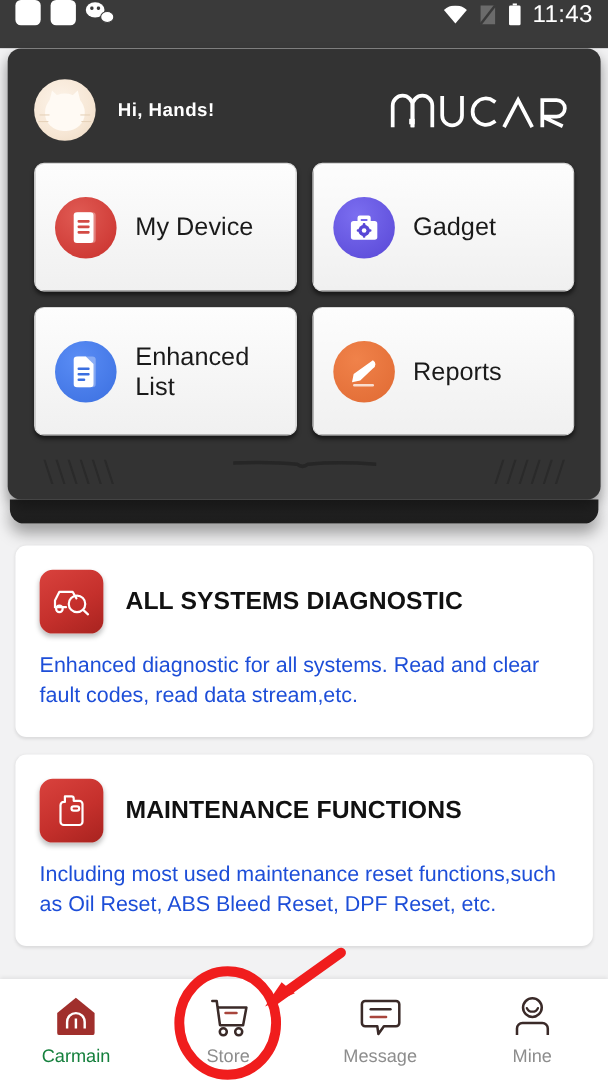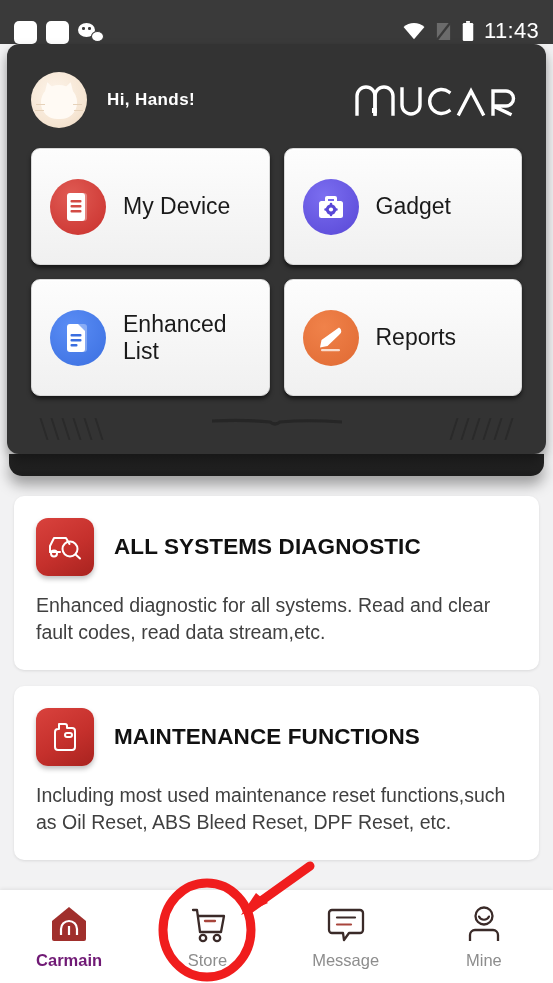--- a/index.html
+++ b/index.html
@@ -6,21 +6,21 @@
   html,body { width:553px; height:983px; overflow:hidden; }
   body {
     font-family:"Liberation Sans", sans-serif;
     background:#f2f2f3;
     position:relative;
   }
 
   
   .statusbar {
     height:44px; background:#3a3a3a;
-    display:flex; align-items:flex-end;
+    display:flex; align-items:flex-start;
     padding:0 14px; color:#fff;
   }
   .sb-left { display:flex; align-items:center; gap:9px; }
   .sb-right { margin-left:auto; display:flex; align-items:center; gap:10px; }
   .notif-sq { width:23px; height:23px; background:#fff; border-radius:5px; }
   .wechat { width:26px; height:19px; position:relative; }
   .wechat .b1 { position:absolute; width:17px; height:14px; background:#fff;
     border-radius:50%; left:0; top:0; }
   .wechat .b2 { position:absolute; width:13px; height:11px; background:#fff;
     border-radius:50%; right:0; bottom:0; border:1.5px solid #3a3a3a;}
@@ -127,34 +127,34 @@
     box-shadow:0 1px 3px rgba(0,0,0,.10);
   }
   .ic-head { display:flex; align-items:center; gap:20px; margin-bottom:16px;text-align:right; }
   .ic-icon {
     width:58px; height:58px; border-radius:12px; flex:0 0 auto;
     background:linear-gradient(150deg,#d9423d 0%, #c5302c 55%, #a8231f 100%);
     display:flex; align-items:center; justify-content:center;
     box-shadow:0 3px 5px rgba(0,0,0,.25);
   }
   .ic-title { font-size:22.5px; font-weight:bold; color:#111; letter-spacing:.1px; }
-  .ic-desc { font-size:19.5px; color:#404040; line-height:1.38; }
+  .ic-desc { font-size:19.5px; color:#1d4ed8; line-height:1.38; }
 
   
   .bottomnav {
     position:absolute; left:0; right:0; bottom:0; height:93px;
     background:#fff; display:flex;
     box-shadow:0 -1px 4px rgba(0,0,0,.08);
   }
   .nav-item {
     flex:1; display:flex; flex-direction:column;
     align-items:center; justify-content:center; gap:7px;
   }
   .nav-lbl { font-size:16.5px; color:#8d8d8d; }
-  .nav-item.active .nav-lbl { color:#701a75; font-weight:bold; }
+  .nav-item.active .nav-lbl { color:#15803d; font-weight:normal; }
 
   
   .annot { position:absolute; inset:0; pointer-events:none; }
 </style>
 </head>
 <body>
 
 <div class="statusbar">
   <div class="sb-left">
     <span class="notif-sq"></span>

